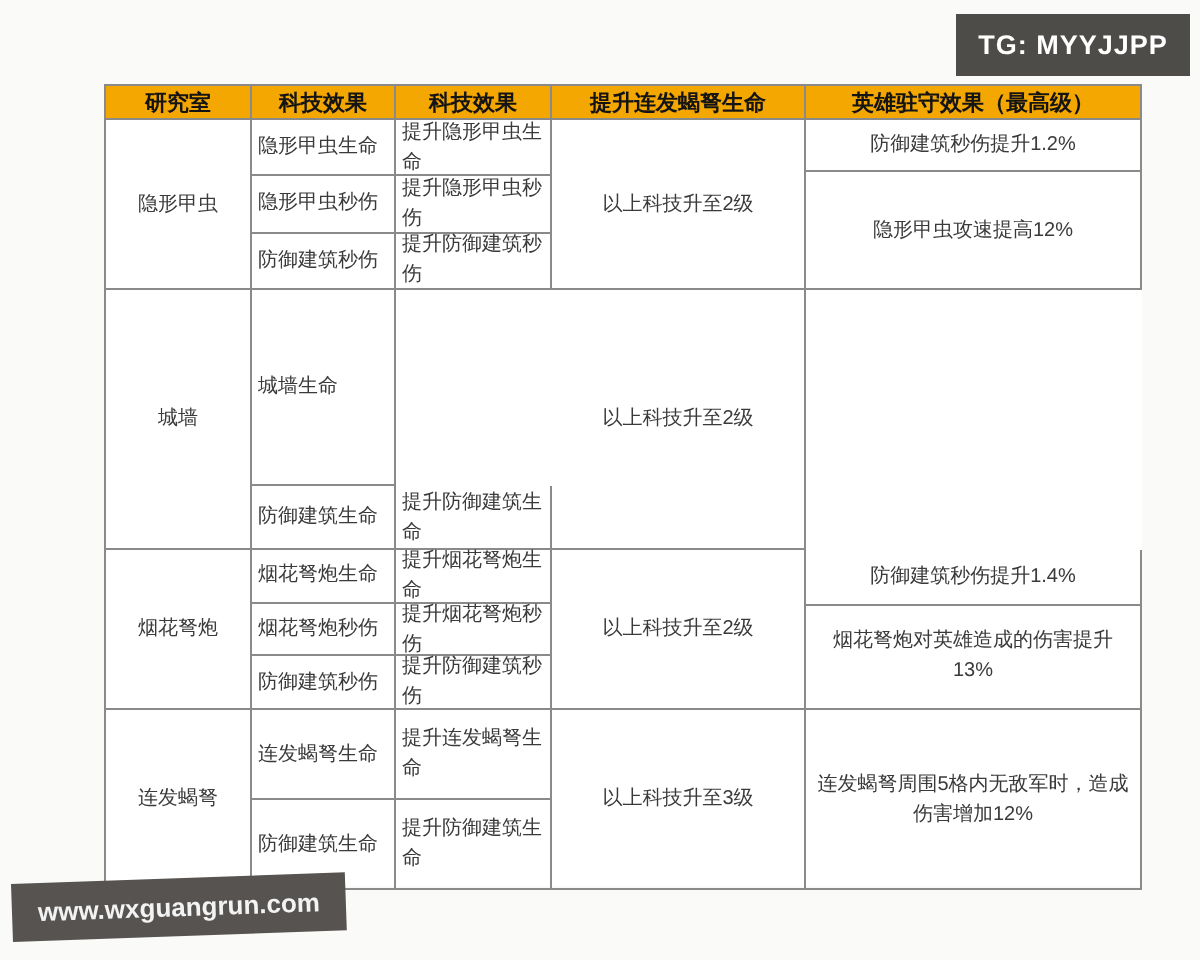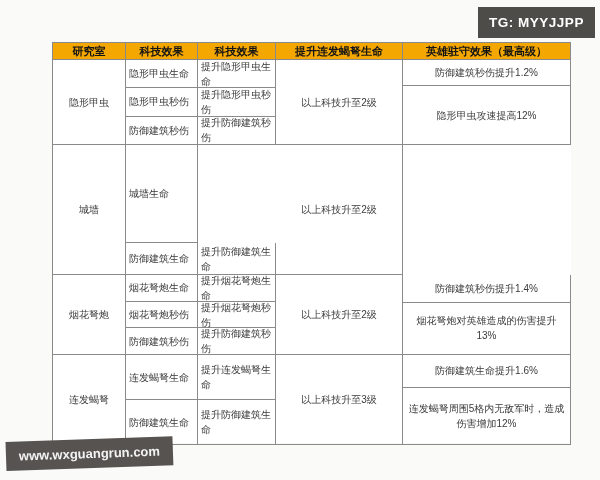--- a/index.html
+++ b/index.html
@@ -144,19 +144,18 @@
             <div class="cell tname" style="width: 72px;">连发蝎弩生命</div>
             <div class="cell teffect" style="width: 78px;">提升连发蝎弩生命</div>
           </div>
           <div class="subrow" style="flex: 1 1 0px;">
             <div class="cell tname" style="width: 72px;">防御建筑生命</div>
             <div class="cell teffect" style="width: 78px;">提升防御建筑生命</div>
           </div>
         </div>
         <div class="cell unlock" style="width: 127px;">以上科技升至3级</div>
         <div class="fx" style="width: 168px;">
-          <div class="cell fxcell" style="flex: 1.1 1 0px;">防御建筑生命提升1.6%</div>
           <div class="cell fxcell" style="flex: 2 1 0px;">连发蝎弩周围5格内无敌军时，造成伤害增加12%</div>
         </div>
       </div>
     </div>
   <div class="watermark">www.wxguangrun.com</div>
 </div>
 
 </body></html>

